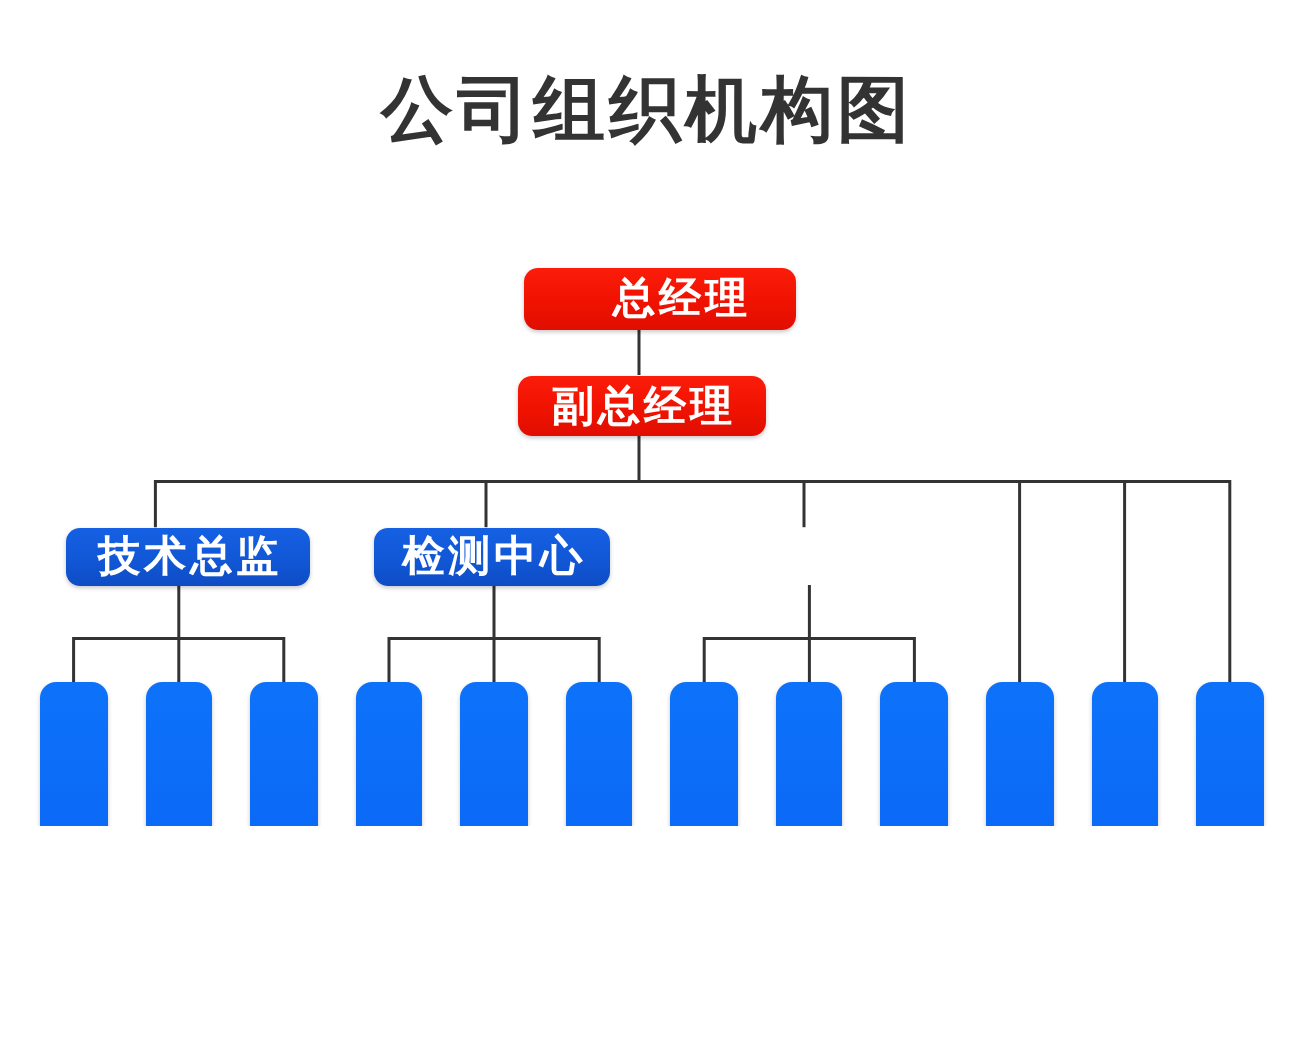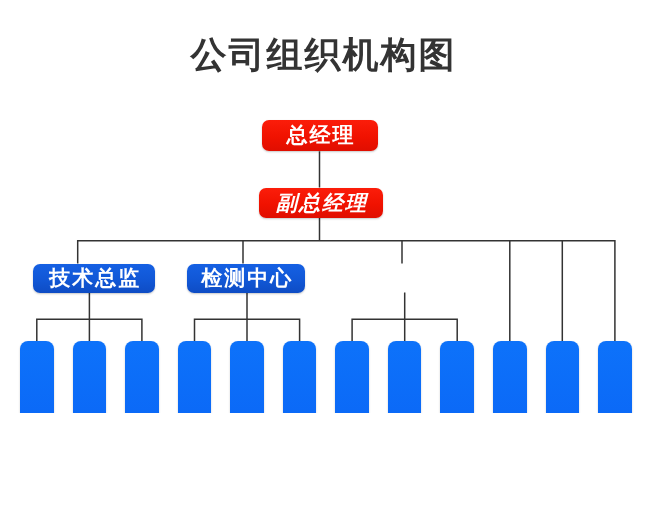--- a/index.html
+++ b/index.html
@@ -91,24 +91,24 @@
       <path d="M562.3 240.8 L562.3 341"></path>
 
       <path d="M89.4 292.5 L89.4 341 M36.8 341 L36.8 319.3 L141.9 319.3 L141.9 341"></path>
 
       <path d="M247 292.5 L247 341 M194.5 341 L194.5 319.3 L299.6 319.3 L299.6 341"></path>
 
       <path d="M404.7 292.5 L404.7 341 M352.1 341 L352.1 319.3 L457.2 319.3 L457.2 341"></path>
     </g>
   </svg>
 
-  <div class="node exec" style="left:262px;top:120px;width:116px;">
+  <div class="node exec" style="left:262px;top:134px;width:116px;padding-left:20px;">
     <span class="htext">总经理</span>
   </div>
-  <div class="node exec" style="left:259px;top:187.5px;width:124px;font-style:italic;">
+  <div class="node exec" style="left:259px;top:187.5px;width:124px;">
     <span class="htext">副总经理</span>
   </div>
 
   <div class="node director" style="left:33.3px;width:121.7px;font-family:Liberation Serif, serif;">
     <span class="htext">技术总监</span>
   </div>
   <div class="node director" style="left:187.3px;width:117.7px;">
     <span class="htext">检测中心</span>
   </div>
 

